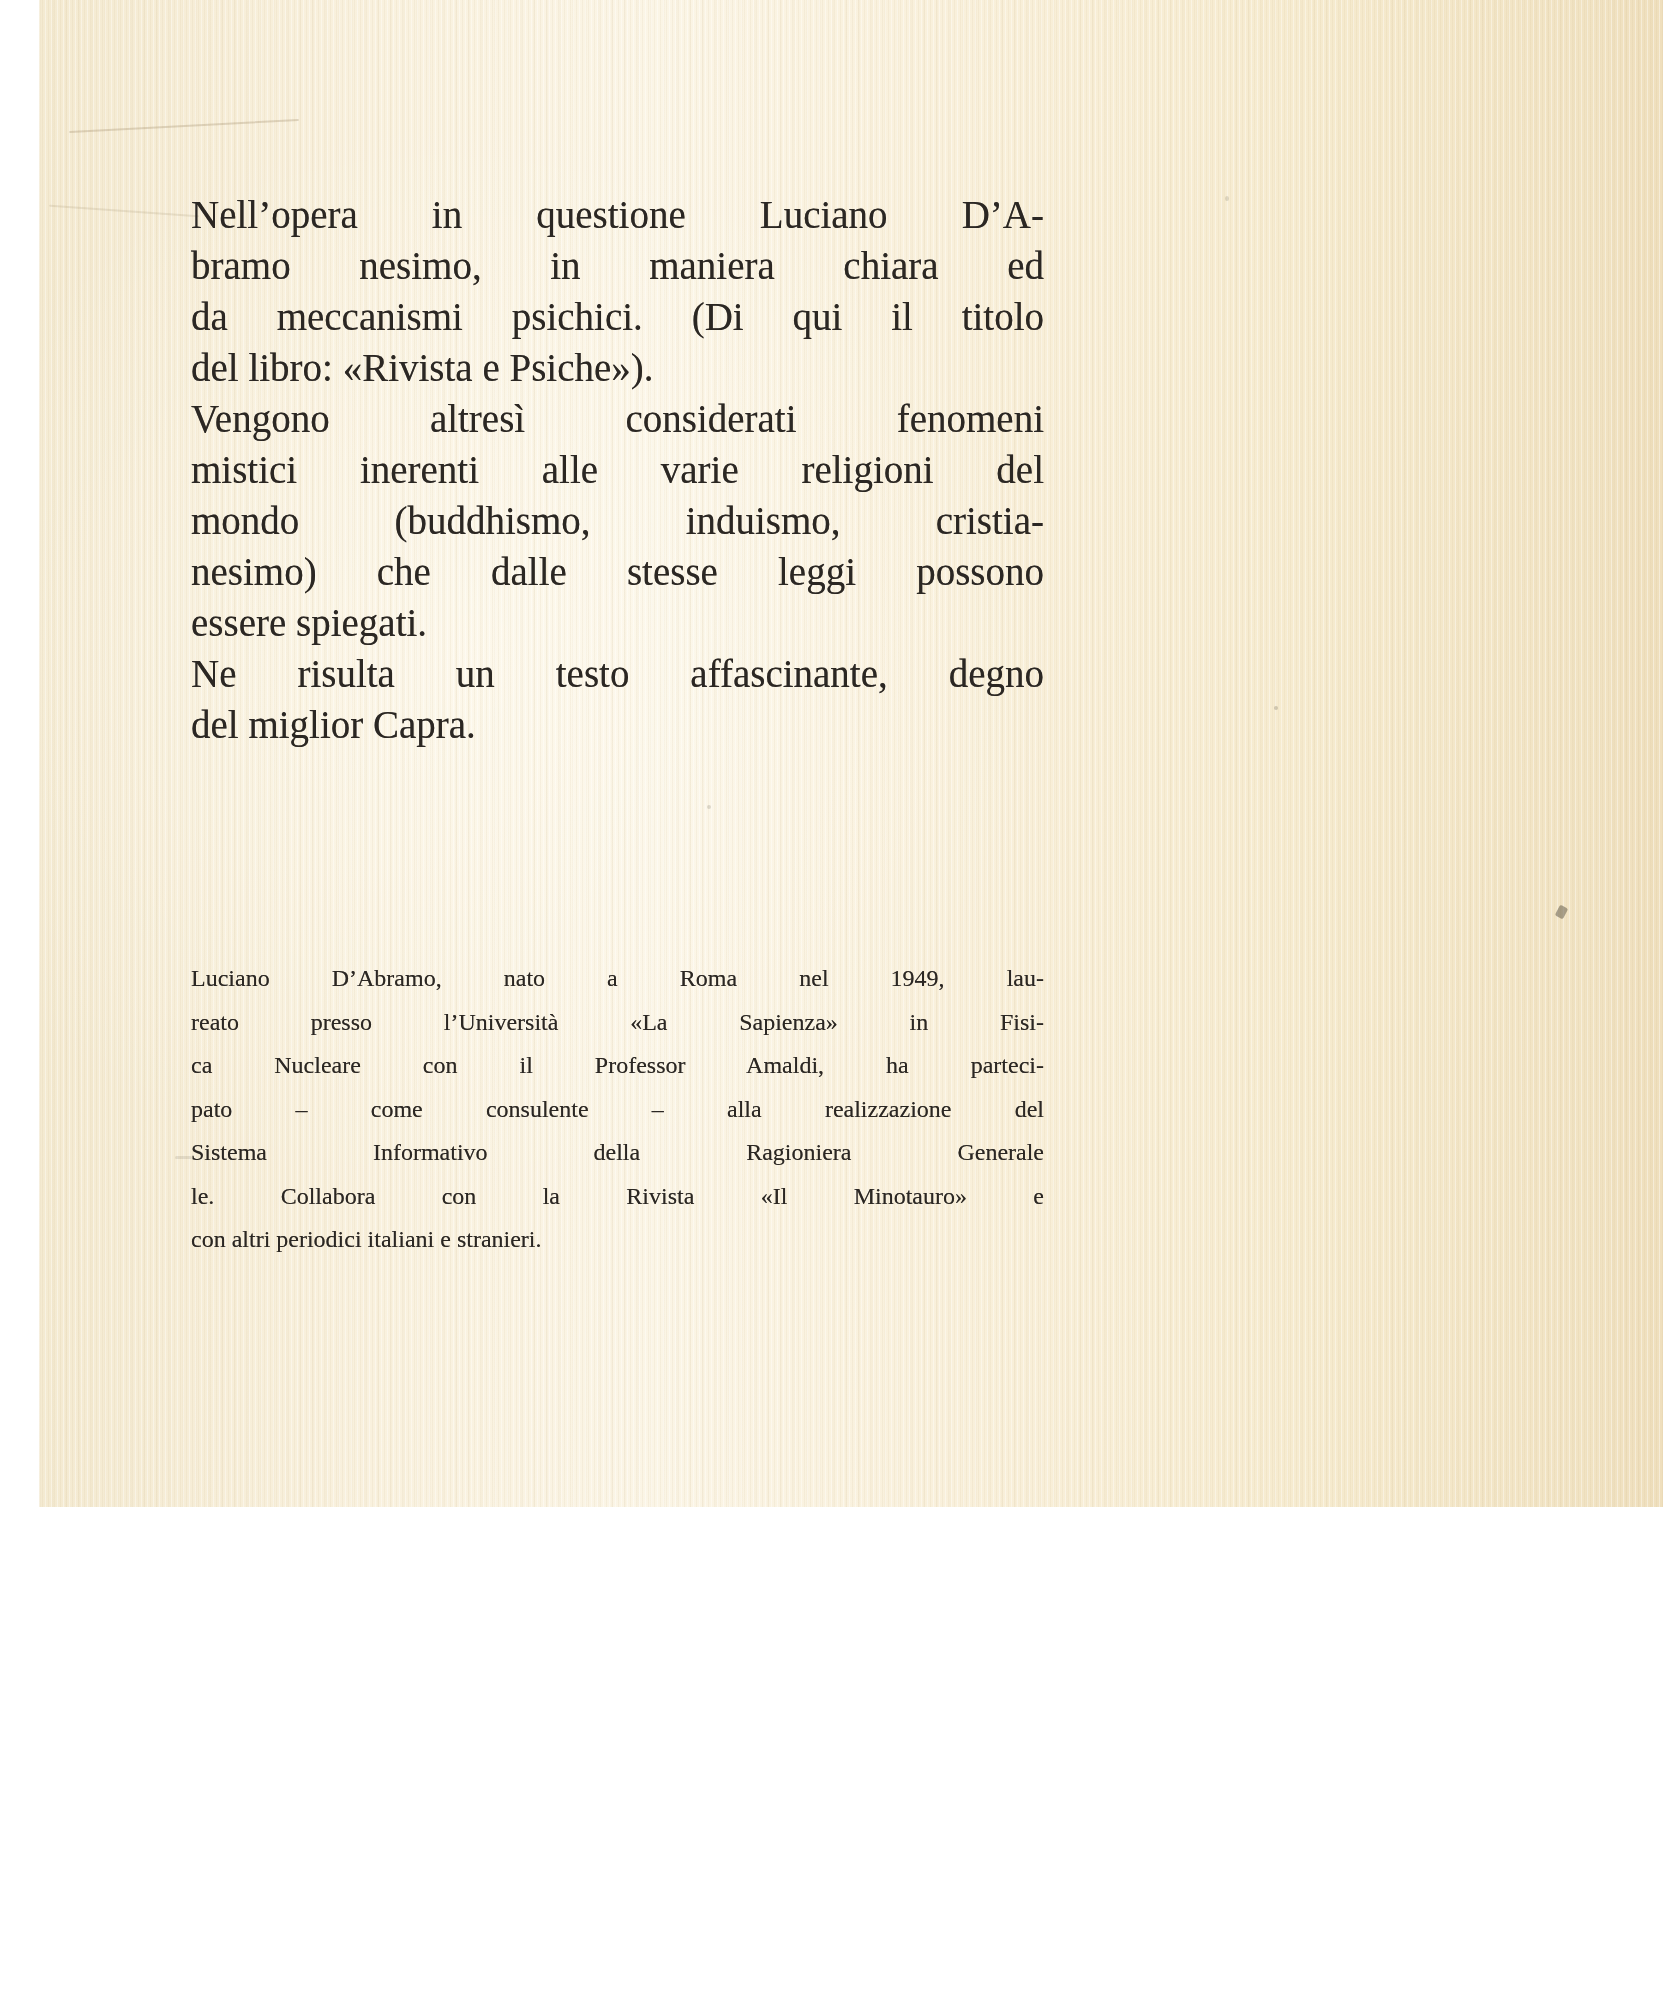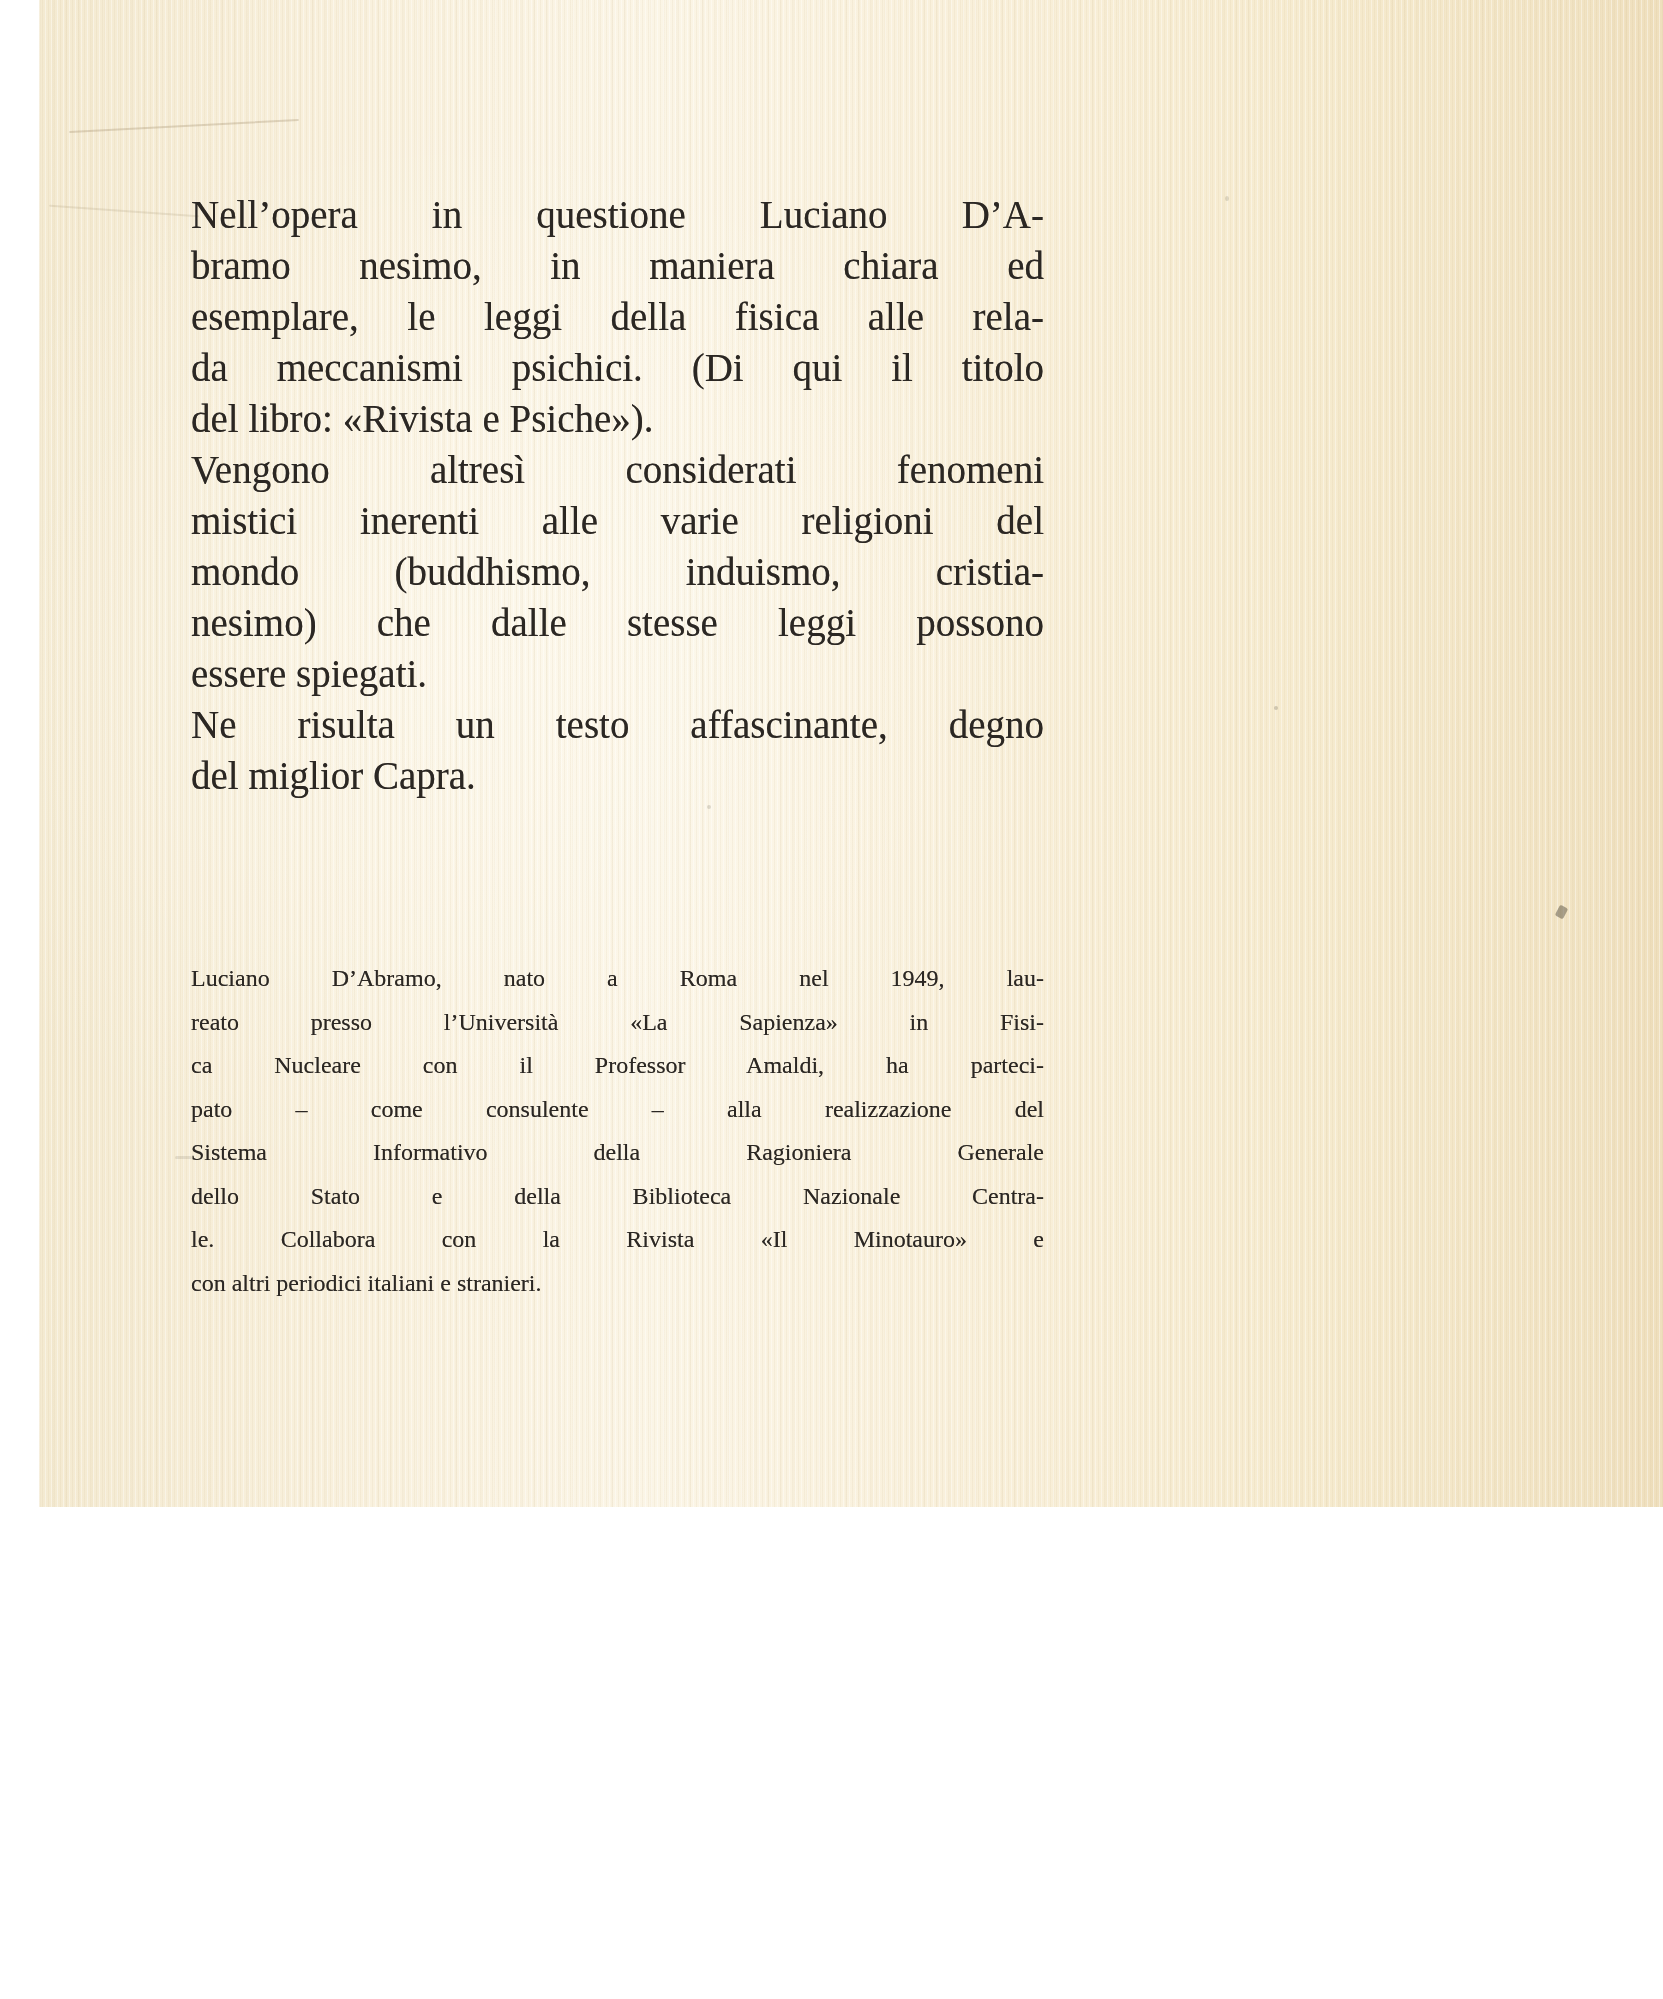--- a/index.html
+++ b/index.html
@@ -121,37 +121,35 @@
   <div class="crease c2"></div>
   <div class="speck s1"></div>
   <div class="speck s2"></div>
   <div class="speck s3"></div>
   <div class="speck s4"></div>
   <div class="speck s5"></div>
 
   <div class="text-block blurb">
     <div class="line">Nell’opera in questione Luciano D’A-</div>
     <div class="line">bramo nesimo, in maniera chiara ed</div>
-    <div class="line">esemplare, le leggi della fisica alle rela-</div>
     <div class="line">da meccanismi psichici. (Di qui il titolo</div>
     <div class="line para-end">del libro: «Rivista e Psiche»).</div>
     <div class="line">Vengono altresì considerati fenomeni</div>
     <div class="line">mistici inerenti alle varie religioni del</div>
     <div class="line">mondo (buddhismo, induismo, cristia-</div>
     <div class="line">nesimo) che dalle stesse leggi possono</div>
     <div class="line para-end">essere spiegati.</div>
     <div class="line">Ne risulta un testo affascinante, degno</div>
     <div class="line para-end">del miglior Capra.</div>
   </div>
 
   <div class="text-block bio">
     <div class="line">Luciano D’Abramo, nato a Roma nel 1949, lau-</div>
     <div class="line">reato presso l’Università «La Sapienza» in Fisi-</div>
     <div class="line">ca Nucleare con il Professor Amaldi, ha parteci-</div>
     <div class="line">pato – come consulente – alla realizzazione del</div>
     <div class="line">Sistema Informativo della Ragioniera Generale</div>
-    <div class="line">dello Stato e della Biblioteca Nazionale Centra-</div>
     <div class="line">le. Collabora con la Rivista «Il Minotauro» e</div>
     <div class="line para-end">con altri periodici italiani e stranieri.</div>
   </div>
 
   <div class="page-edge-right"></div>
 </div>
 
 </body></html>

